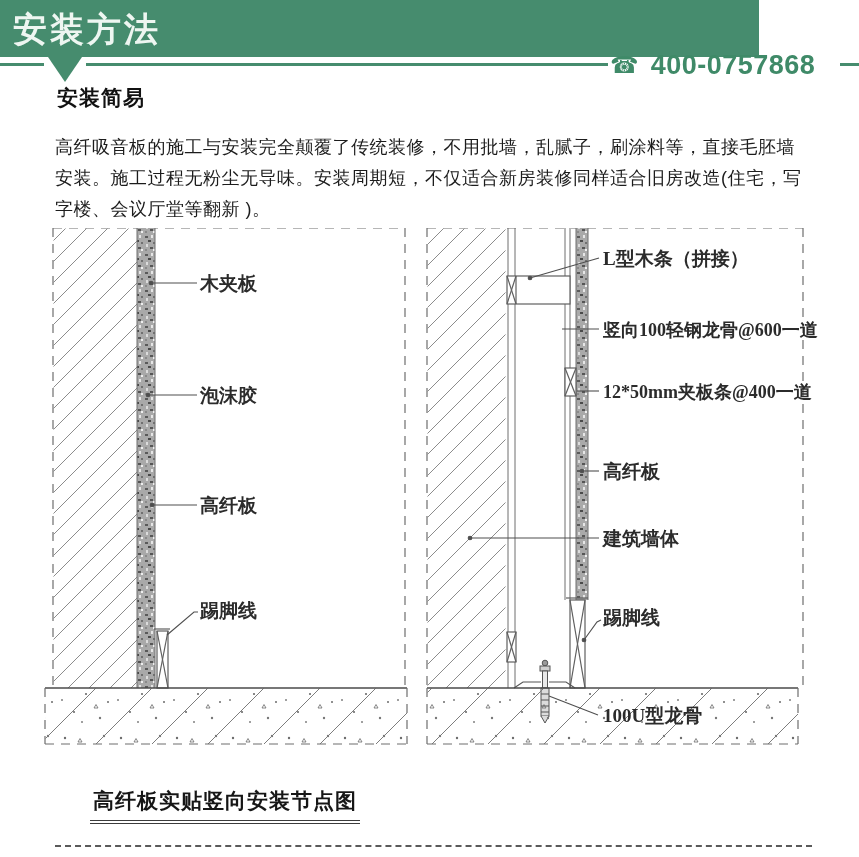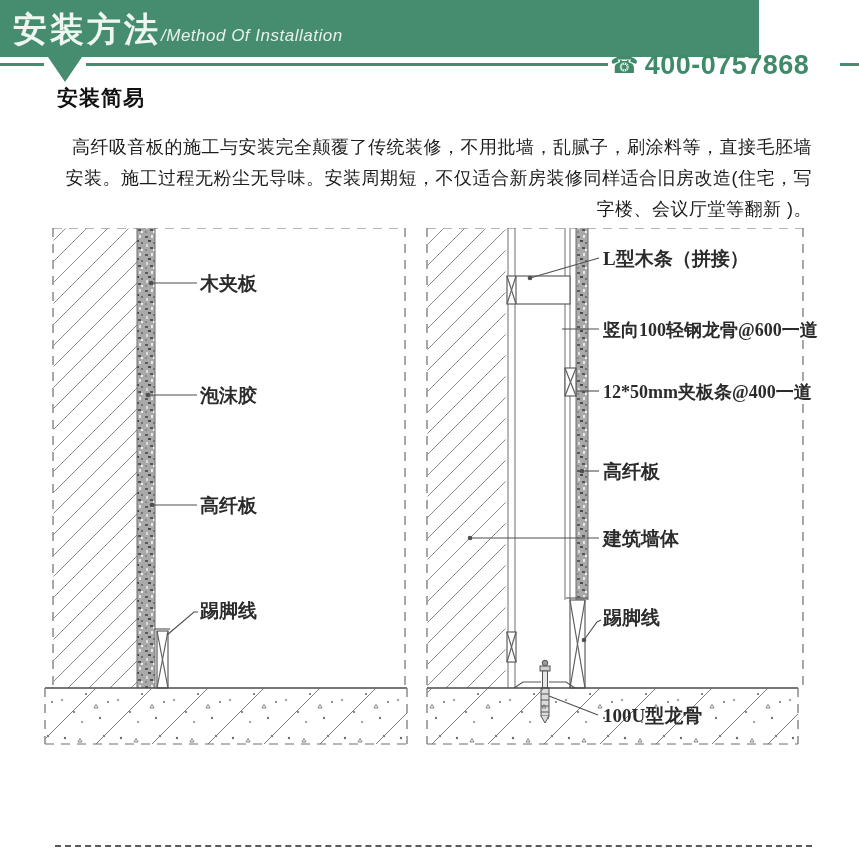--- a/index.html
+++ b/index.html
@@ -29,32 +29,31 @@
   }
   .accent-line{position:absolute;top:63px;height:3px;background:#468c6e;}
   .accent-line.seg-a{left:0;width:44px;}
   .accent-line.seg-b{left:86px;width:522px;}
   .accent-line.seg-c{left:840px;width:19px;}
   .phone{
     position:absolute;left:610px;top:52px;display:flex;align-items:center;gap:6px;
     color:#3f8a68;white-space:nowrap;
   }
   .phone-icon{font-size:23px;line-height:1;}
-  .phone-number{font-size:27px;font-weight:700;letter-spacing:.5px;line-height:1;}
+  .phone-number{font-size:27px;font-weight:700;letter-spacing:.5px;line-height:1;margin-left:6px;}
 
   
   .section-heading{
     position:absolute;left:57px;top:84px;font-size:21px;font-weight:700;color:#111;
     letter-spacing:1px;
   }
   .intro-paragraph{
     position:absolute;left:55px;top:132px;width:757px;
     font-size:18px;line-height:31px;color:#1c1c1c;letter-spacing:.5px;
     word-break:break-all;
-    text-align:right;
   }
 
   
   svg.diagrams{position:absolute;left:0;top:228px;}
   svg text{
     font-family:"Liberation Serif", serif;font-size:19px;font-weight:700;fill:#2b2b2b;
   }
   svg text.small{font-size:18px;}
 
   .caption{
@@ -70,21 +69,20 @@
     border-top:2px dashed #5a5a5a;
   }
 </style>
 </head>
 <body>
 
 <div class="page">
 
   <div class="banner">
     <span class="banner-title">安装方法</span>
-      <span class="banner-sub">/Method Of Installation</span>
   </div>
   <div class="banner-triangle"></div>
   <div class="accent-line seg-a"></div>
   <div class="accent-line seg-b"></div>
   <div class="accent-line seg-c"></div>
   <div class="phone">
     <span class="phone-icon">☎</span>
     <span class="phone-number">400-0757868</span>
   </div>
 
@@ -257,16 +255,17 @@
       <text x="603" y="265">L型木条（拼接）</text>
       <text class="small" x="603" y="336">竖向100轻钢龙骨@600一道</text>
       <text class="small" x="603" y="398">12*50mm夹板条@400一道</text>
       <text x="603" y="478">高纤板</text>
       <text x="603" y="545">建筑墙体</text>
       <text x="603" y="624">踢脚线</text>
       <text x="603" y="722">100U型龙骨</text>
     </g>
   </svg>
 
+  <div class="caption left">高纤板实贴竖向安装节点图</div>
 
   <div class="bottom-divider"></div>
 
 </div>
 
 </body></html>

